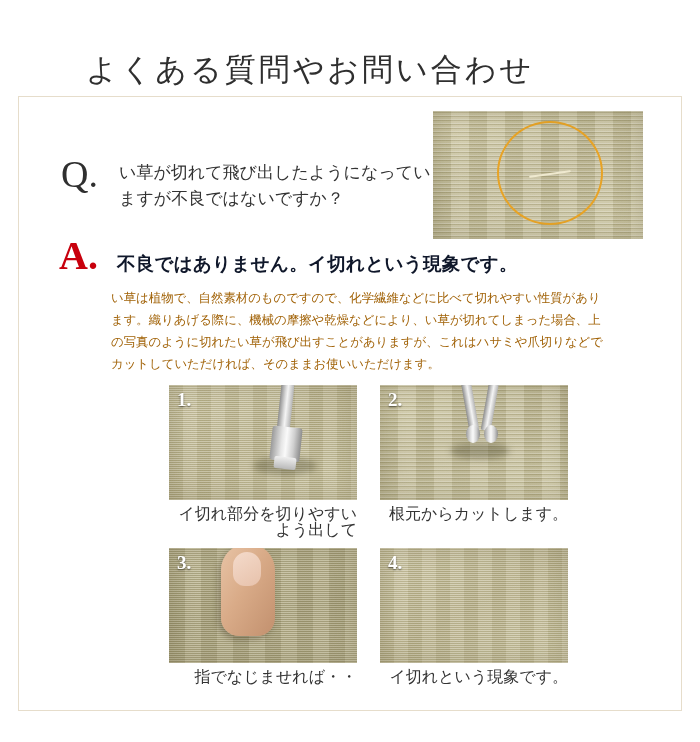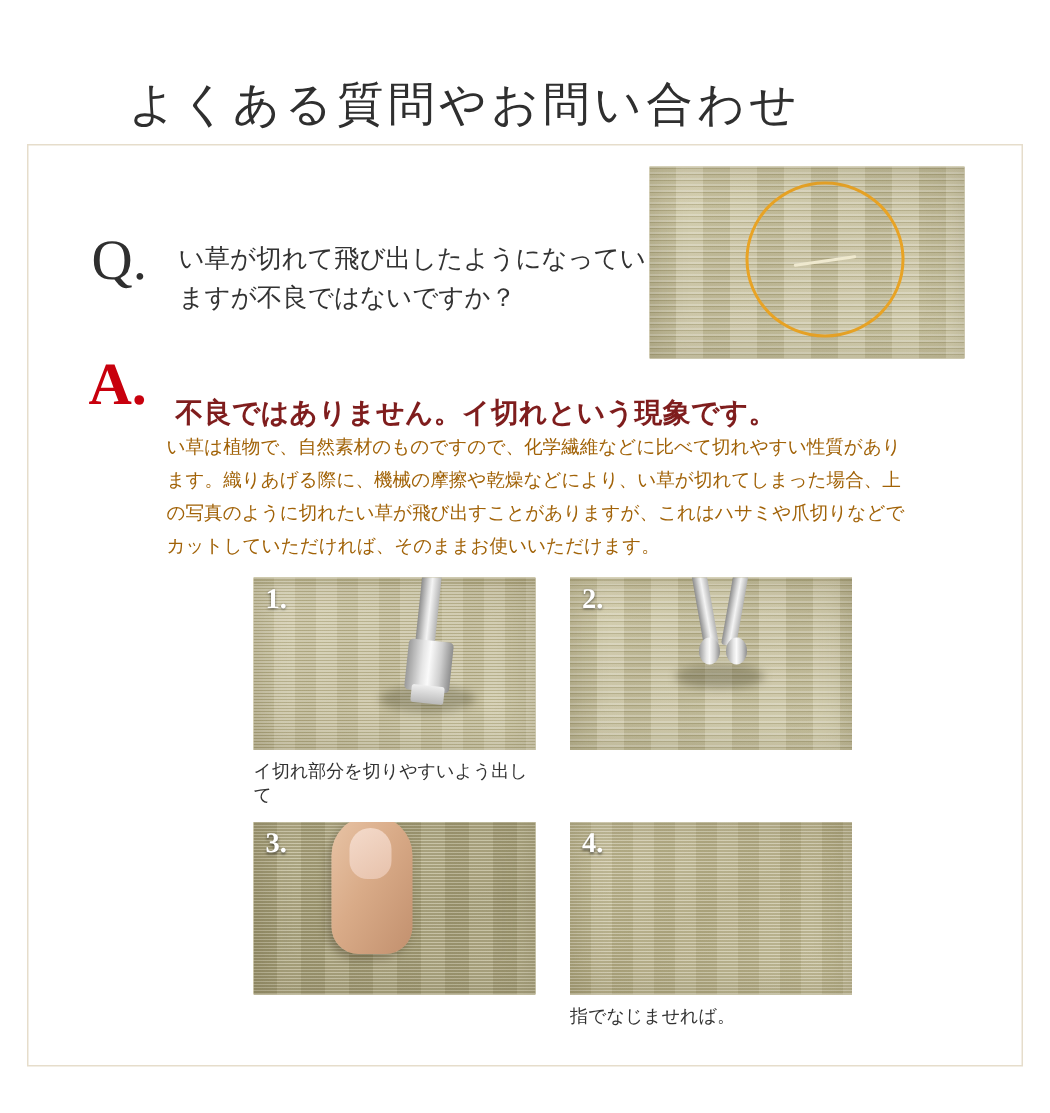--- a/index.html
+++ b/index.html
@@ -75,24 +75,24 @@
     left: 40px;
     top: 135px;
     font-family: "Liberation Serif", serif;
     font-size: 40px;
     color: #c8000d;
     font-weight: bold;
   }
   .a-text {
     position: absolute;
     left: 98px;
-    top: 165px;
+    top: 154px;
     font-size: 18.5px;
     font-weight: bold;
-    color: #7f1d1d;
+    color: #0f172a;
     letter-spacing: 0.3px;
     white-space: nowrap;
   }
 
   
   .body-copy {
     position: absolute;
     left: 92px;
     top: 190px;
     width: 500px;
@@ -211,23 +211,23 @@
     top: 4px;
     font-family: "Liberation Serif", serif;
     font-size: 19px;
     font-weight: bold;
     color: #ffffff;
     text-shadow: 0 1px 2px rgba(0,0,0,0.55);
     z-index: 4;
   }
   .step-caption {
     margin-top: 6px;
-    font-size: 12px;
+    font-size: 16px;
     color: #333333;
-    text-align: left;
+    text-align: right;
     line-height: 16px;
   }
 
   
   .clipper {
     position: absolute;
     z-index: 3;
   }
   .clipper-1 {
     left: 92px;
@@ -341,44 +341,46 @@
             <div class="shadow-blur" style="left:70px; top:58px; width:60px; height:16px;"></div>
             <div class="clipper clipper-2">
               <div class="clip-lever" style="left:6px; top:0px; width:10px; height:62px; transform:rotate(-10deg);"></div>
               <div class="clip-lever" style="left:28px; top:0px; width:10px; height:62px; transform:rotate(10deg);"></div>
               <div class="clip-body" style="left:8px; top:56px; width:14px; height:18px; border-radius:50%;"></div>
               <div class="clip-body" style="left:26px; top:56px; width:14px; height:18px; border-radius:50%;"></div>
             </div>
             <div class="vignette"></div>
             <div class="step-num">2.</div>
           </div>
+          <div class="step-caption">根元からカットします。</div>
         </div>
 
       </div>
 
       <div class="step-row">
 
         <div class="step">
           <div class="step-photo">
             <div class="tatami dark"></div>
             <div class="finger">
               <div class="nail"></div>
             </div>
             <div class="vignette"></div>
             <div class="step-num">3.</div>
           </div>
+          <div class="step-caption">指でなじませれば・・</div>
         </div>
 
         <div class="step">
           <div class="step-photo">
             <div class="tatami fine"></div>
             <div class="vignette"></div>
             <div class="step-num">4.</div>
           </div>
-          <div class="step-caption">指でなじませれば。</div>
+          <div class="step-caption">イ切れという現象です。</div>
         </div>
 
       </div>
 
     </div>
 
   </div>
 </div>
 
 </body></html>

